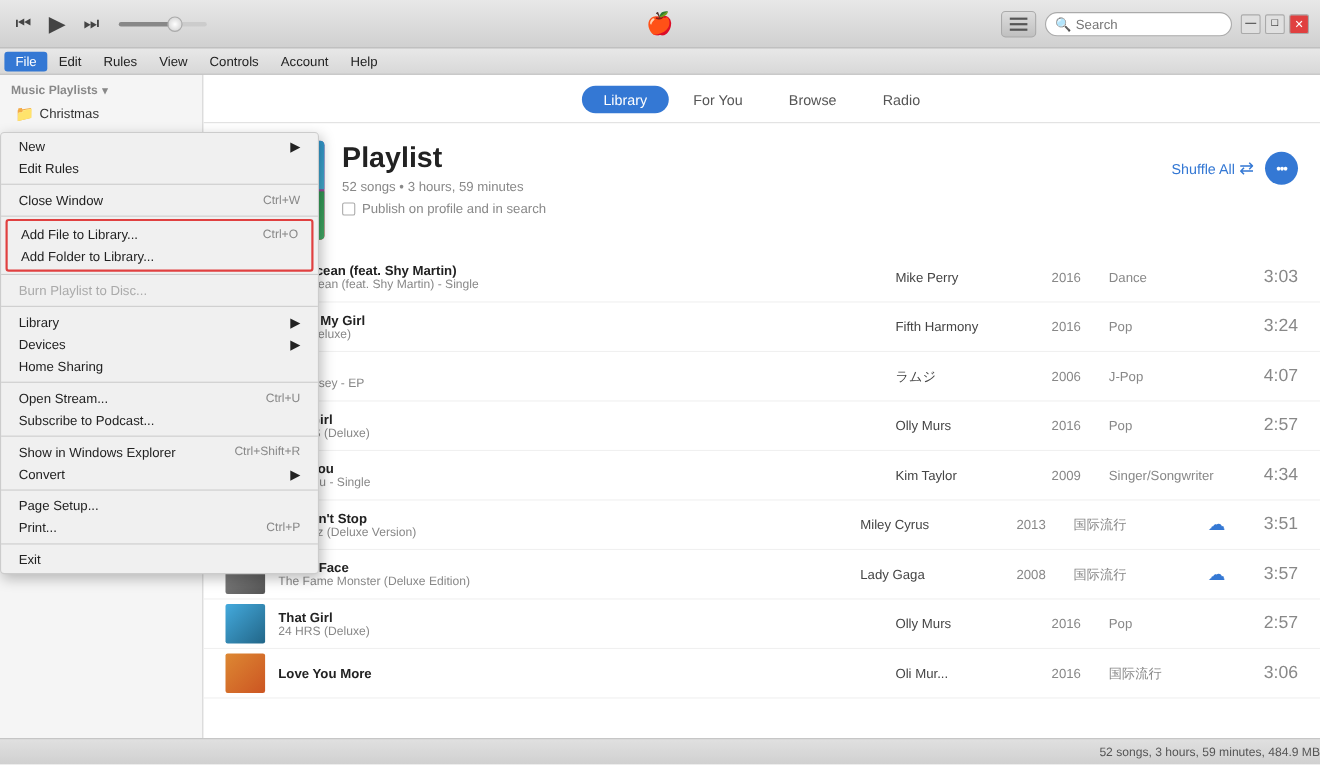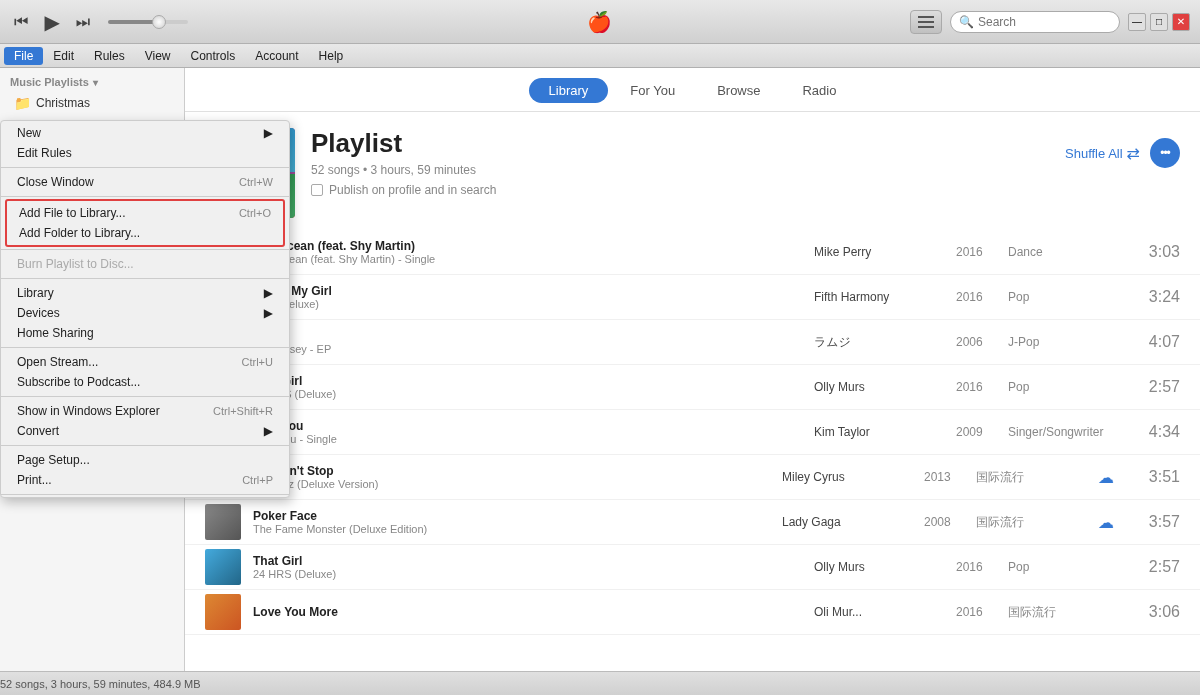--- a/index.html
+++ b/index.html
@@ -258,21 +258,21 @@
     .song-duration { width: 50px; font-size: 16px; color: #888; text-align: right; flex-shrink: 0; }
     .cloud-icon { color: #3478d4; font-size: 16px; margin-right: 4px; }
 
     
     .status-bar {
       height: 24px;
       background: linear-gradient(to bottom, #e0e0e0, #d0d0d0);
       border-top: 1px solid #bbb;
       display: flex;
       align-items: center;
-      justify-content: flex-start;
+      justify-content: flex-end;
       font-size: 11px;
       color: #555;
     }
 
     
     .dropdown-overlay {
       position: absolute;
       top: 52px;
       left: 0;
       width: 290px;
@@ -635,19 +635,24 @@
     <div class="dropdown-section">
       <div class="dropdown-item">
         <span>Page Setup...</span>
       </div>
       <div class="dropdown-item">
         <span>Print...</span>
         <span class="shortcut">Ctrl+P</span>
       </div>
     </div>
     <div class="dropdown-separator"></div>
+    <div class="dropdown-section">
+      <div class="dropdown-item">
+        <span>Exit</span>
+      </div>
+    </div>
   </div>
 
 </div>
 
 <div class="status-bar">
   <span>52 songs, 3 hours, 59 minutes, 484.9 MB</span>
 </div>
 
 </body></html>

